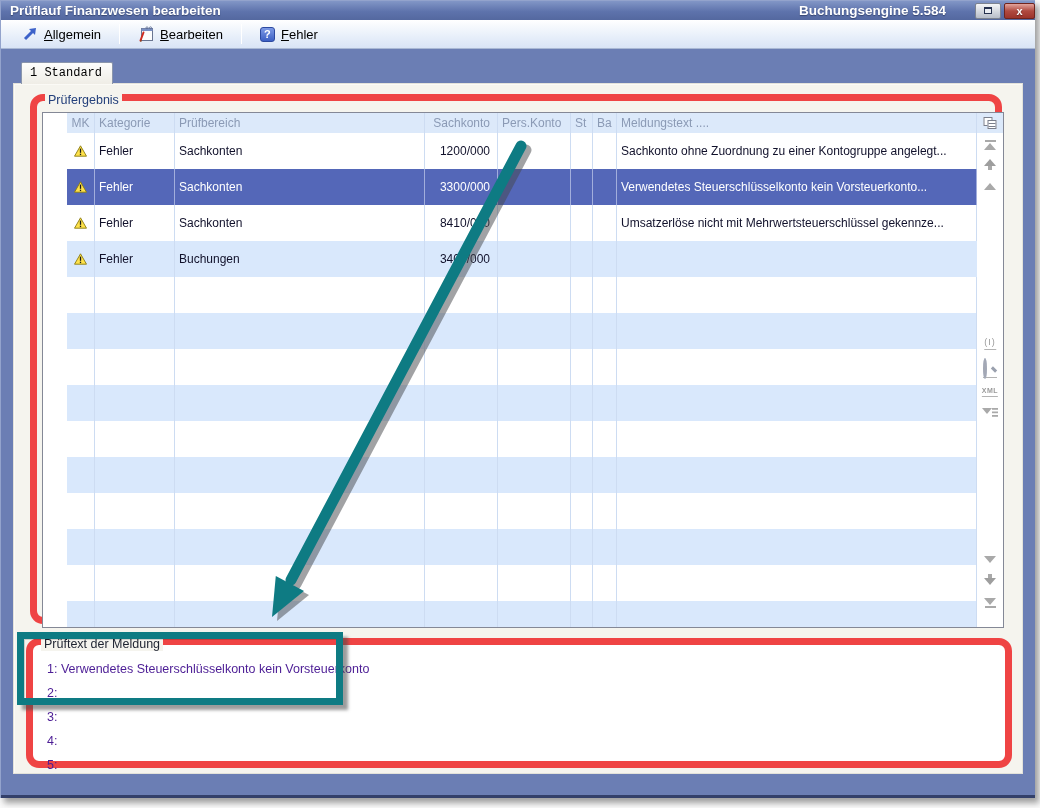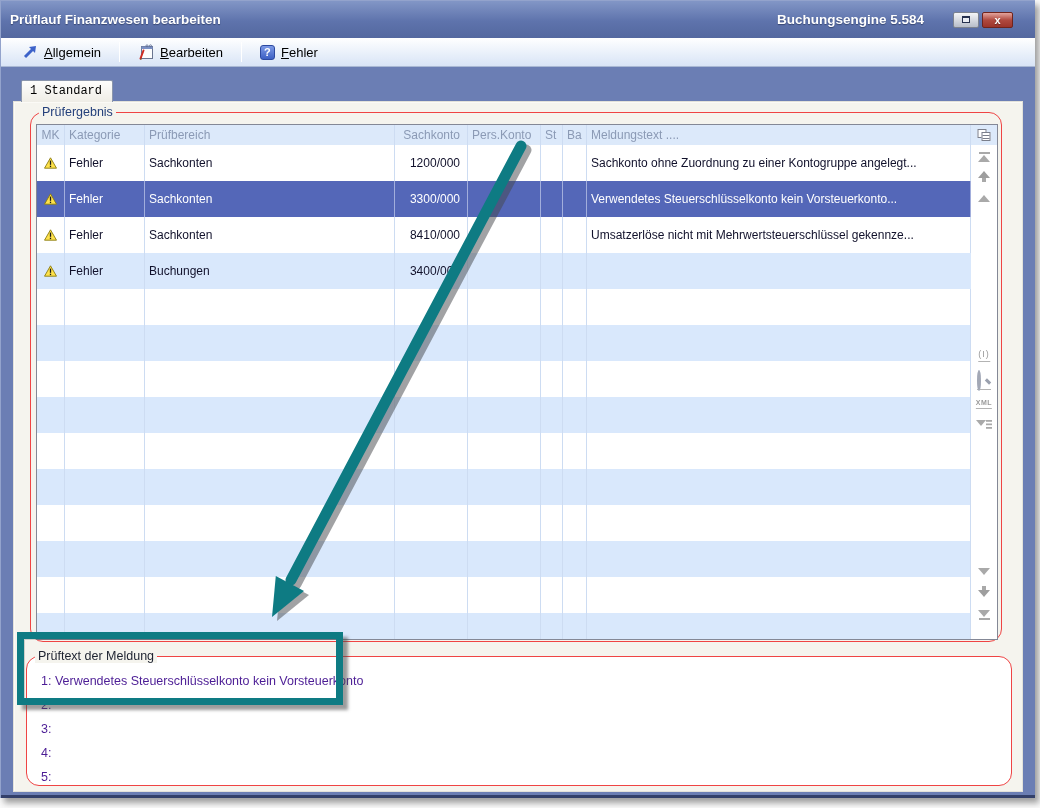--- a/index.html
+++ b/index.html
@@ -8,21 +8,21 @@
 
   .window {
     position:absolute; left:0; top:0; width:1035px; height:798px;
     background:#6b7eb4; box-shadow:4px 5px 6px rgba(70,70,70,.5);
     border-left:1px solid #93a3cc; border-top:1px solid #93a3cc;
   }
   .bottom-line { position:absolute; left:0; bottom:0; width:100%; height:3px; background:#33406a; }
 
   
   .titlebar {
-    height:37px; display:flex; align-items:center; padding:0 22px 0 9px;
+    height:19px; display:flex; align-items:center; padding:0 0 0 9px;
     background:linear-gradient(#8296c6, #5e73ac 55%, #54689f);
     color:#fff; font-weight:bold; font-size:13.5px;
     text-shadow:0 1px 1px rgba(20,30,60,.5);
   }
   .titlebar .spacer { flex:1; }
   .title-version { margin-right:26px; }
   .tb-btn { height:16px; border-radius:2px; margin-left:3px; display:flex; align-items:center; justify-content:center; cursor:default; }
   .btn-min { width:26px; background:linear-gradient(#f4f5f7,#b7bdc9); border:1px solid #7c828f; }
   .btn-min .glyph { width:8px; height:7px; border:1px solid #25304e; border-top:2px solid #25304e; background:#e9ecf2; }
   .btn-close { width:31px; background:linear-gradient(#e3a49d,#b04a40 50%,#9c342b); border:1px solid #6f241d; color:#fff; font-size:11px; font-weight:bold; text-shadow:0 1px 1px rgba(0,0,0,.4); }
@@ -54,36 +54,36 @@
     border-top-left-radius:2px; border-top-right-radius:2px;
     font-size:12px; color:#000; z-index:2;font-family:Liberation Mono, monospace;
   }
   .panel {
     position:absolute; left:12px; top:34px; width:1010px; height:691px;
     background:#f5f4ee; border:1px solid #e3e2da;
     box-shadow:inset 1px 1px 0 #fbfaf6; z-index:1;
   }
 
   
-  .groupbox { position:absolute; border:1px solid #ef4444; border-radius:13px; }
+  .groupbox { position:absolute; border:7px solid #ef4444; border-radius:13px; }
   .gb-legend {
     position:absolute; top:-8px; left:8px; padding:0 3px; font-size:12.5px;
     background:#f5f4ee;
   }
   .gb1 { left:16px; top:10px; width:972px; height:530px; }
   .gb1 .gb-legend { color:#24407b; }
   .gb2 { left:12px; top:554px; width:986px; height:130px; background:#fff; }
   .gb2 .gb-legend { color:#1d2230; }
 
   
   .grid-wrap {
     position:absolute; left:5px; top:11px; width:962px; height:516px;
     background:#fff; border:1px solid #848896; display:flex;
   }
-  .grid { flex:1; display:flex; flex-direction:column; overflow:hidden; }
+  .grid { flex:1; display:flex; flex-direction:column; overflow:hidden;padding-left:24px; }
   .grow { display:flex; height:36px; flex:none; font-size:12px; color:#11112b; }
   .ghead { height:20px; background:#dce9fa; color:#8b9ab5; }
   .ghead .cell { border-right:1px solid #c2d2e9; }
   .cell { display:flex; align-items:center; padding:0 4px; overflow:hidden; white-space:nowrap; flex:none; }
   .c-mk { width:28px; justify-content:center; }
   .c-kategorie { width:80px; }
   .c-pruefbereich { width:250px; }
   .c-sachkonto { width:73px; justify-content:flex-end; padding-right:7px; }
   .c-perskonto { width:73px; }
   .c-st { width:22px; }

